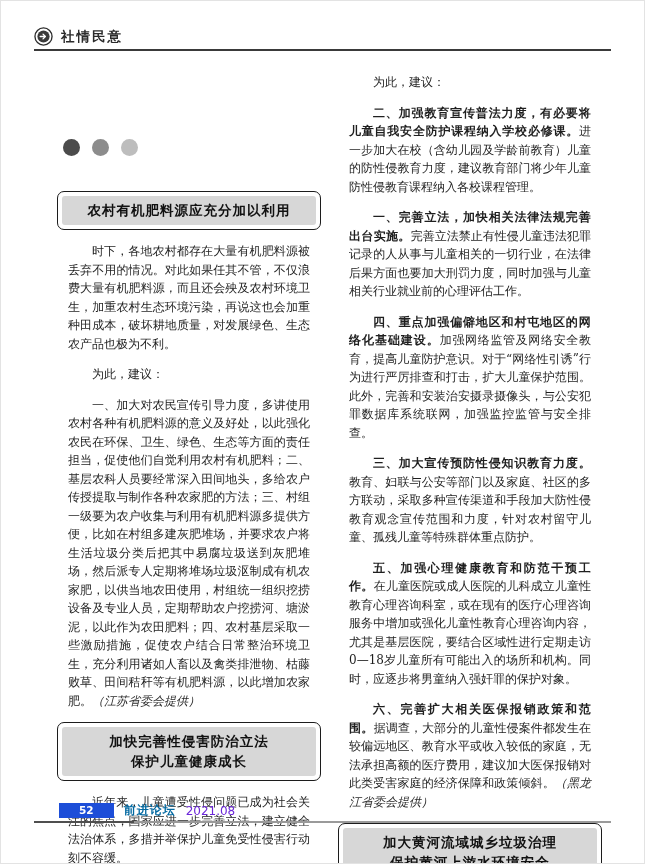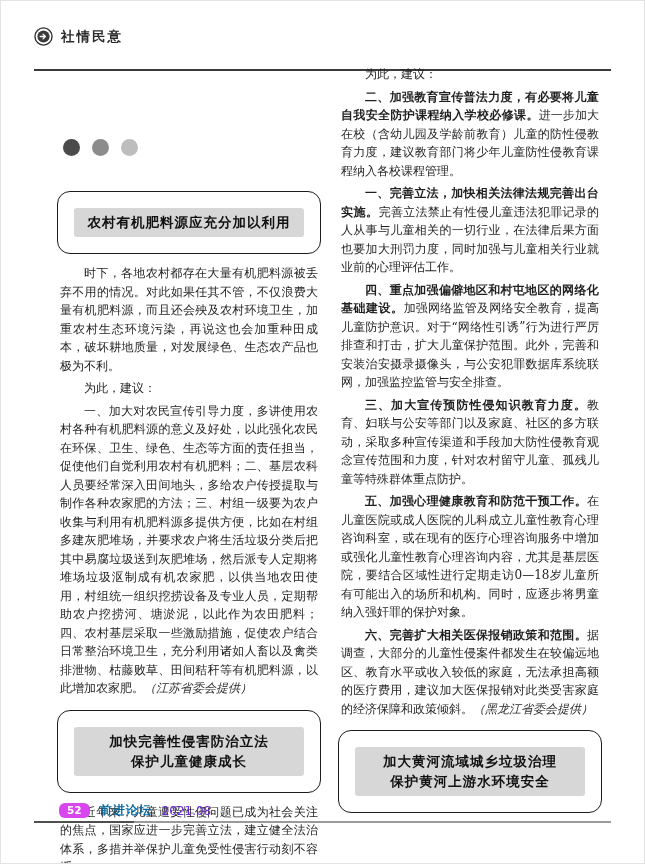--- a/index.html
+++ b/index.html
@@ -10,41 +10,41 @@
     border:1px solid #e3e3e3;
     box-sizing:border-box;
     font-family:"DejaVu Serif","Liberation Serif",serif;
     color:#1f1f1f;
     overflow:hidden;
   }
   
   .header{
     position:absolute;left:33px;right:33px;top:26px;
     border-bottom:2px solid #3a3a3a;
-    padding-bottom:23px;
+    padding-bottom:3px;
     display:flex;align-items:center;gap:8px;
     font-family:"DejaVu Sans","Liberation Sans",sans-serif;
   }
   .hicon{width:19px;height:19px;display:inline-block;}
   .htitle{font-size:13.5px;font-weight:bold;letter-spacing:2px;color:#2b2b2b;}
   
   .dots{position:absolute;left:62px;top:138px;display:flex;gap:12px;}
   .dot{width:17px;height:17px;border-radius:50%;display:inline-block;}
   
   .col{position:absolute;width:266px;font-size:12px;line-height:18.5px;text-align:justify;}
   .col-left{left:55px;top:190px;}
   .col-right{left:336px;top:60px;}
-  .para{margin:4px;text-indent:2em;}
+  .para{margin:12px;text-indent:2em;}
   .lead{font-weight:bold;font-family:"DejaVu Sans","Liberation Sans",sans-serif;letter-spacing:0.3px;}
   .source{font-style:italic;color:#2a2a2a;}
   
   .title-box{
     border:1.6px solid #1c1c1c;
-    border-radius:13px;
-    padding:16px;
+    border-radius:7px;
+    padding:4px;
     margin:12px 1px 10px 1px;
   }
   .title-box-inner{
     background:#d7d7d7;
     border-radius:3px;
     padding:4px 6px 5px 6px;
     text-align:center;
   }
   .title-line{
     font-weight:bold;
@@ -56,25 +56,24 @@
   }
   .title-box.first{margin-top:0;}
   
   .footer{
     position:absolute;left:33px;right:33px;top:801px;
     height:22px;
     font-family:"DejaVu Sans","Liberation Sans",sans-serif;
   }
   .footer-row{display:flex;align-items:center;gap:10px;height:17px;margin-left:25px;}
   .page-badge{
-    background:#d946ef;color:#ffffff;
+    background:#1d4ed8;color:#ffffff;
     font-size:10.5px;font-weight:bold;
-    padding:1px 8px;line-height:13px;
+    padding:1px 20px;line-height:13px;
     display:inline-block;
-    border-radius:6px;
   }
   .journal{font-size:12px;font-weight:bold;color:#0369a1;letter-spacing:1px;}
   .issue{font-size:12px;color:#6d28d9;}
   .footer-line{
     position:absolute;left:0;right:0;top:19px;height:2px;background:#9a9a9a;
   }
   .footer-line::before{
     content:"";position:absolute;left:0;top:0;height:2px;width:100px;background:#4f4f4f;
   }
 </style>

